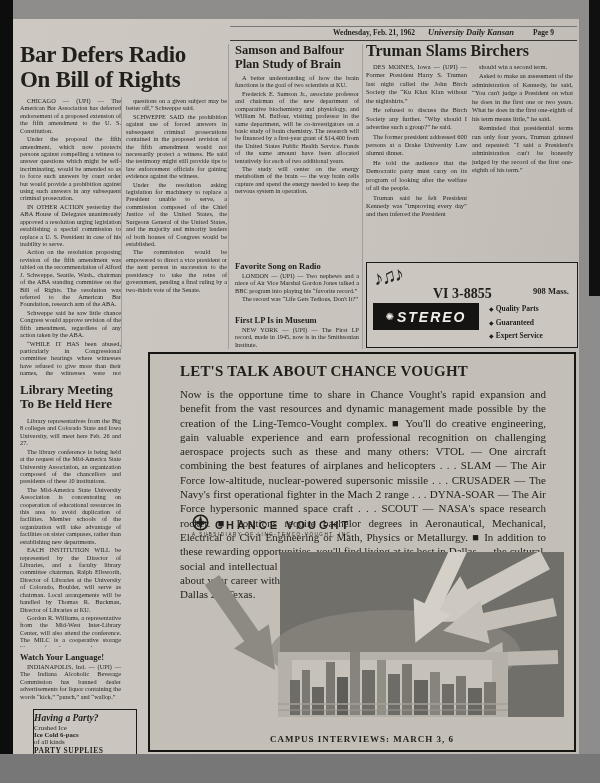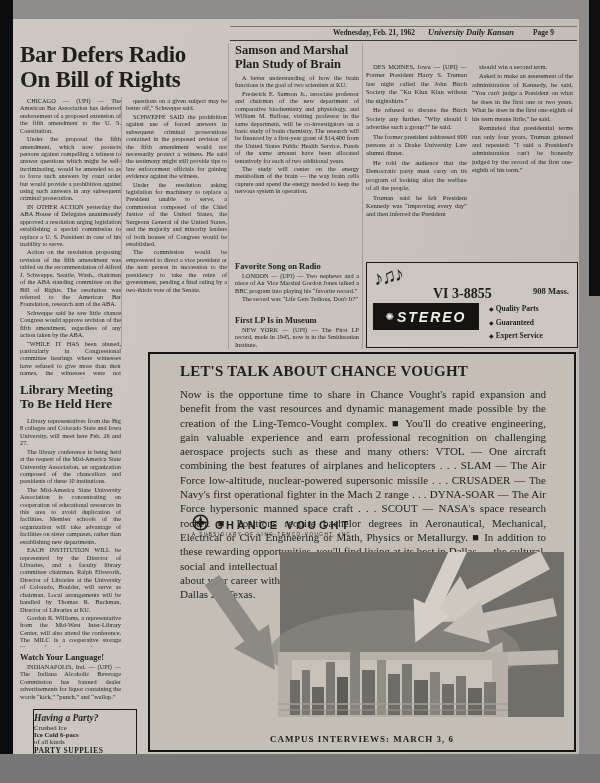--- a/index.html
+++ b/index.html
@@ -106,40 +106,41 @@
 
     </div>
     <div class="col" style="left:113px; top:78px; width:101px; height:252px;">
       <div class="p">questions on a given subject may be better off,” Schweppe said.</div>
       <div class="p">SCHWEPPE SAID the prohibition against use of forced answers in subsequent criminal prosecutions contained in the proposed revision of the fifth amendment would not necessarily protect a witness. He said the testimony might still provide tips to law enforcement officials for gaining evidence against the witness.</div>
       <div class="p">Under the resolution asking legislation for machinery to replace a President unable to serve, a commission composed of the Chief Justice of the United States, the Surgeons General of the United States, and the majority and minority leaders of both houses of Congress would be established.</div>
       <div class="p">The commission would be empowered to direct a vice president or the next person in succession to the presidency to take the reins of government, pending a final ruling by a two-thirds vote of the Senate.</div>
     </div>
 
     <div class="headline-md" style="left:222px; top:24px; width:124px;">
-      <div>Samson and Marshal</div>
+      <div>Samson and Balfour</div>
       <div>Plan Study of Brain</div>
     </div>
     <div class="col" style="left:222px; top:55px; width:124px; height:184px;">
       <div class="p">A better understanding of how the brain functions is the goal of two scientists at KU.</div>
       <div class="p">Frederick E. Samson Jr., associate professor and chairman of the new department of comparative biochemistry and physiology, and William M. Balfour, visiting professor in the same department, will be co-investigators on a basic study of brain chemistry. The research will be financed by a first-year grant of $14,400 from the United States Public Health Service. Funds of the same amount have been allocated tentatively for each of two additional years.</div>
       <div class="p">The study will center on the energy metabolism of the brain — the way brain cells capture and spend the energy needed to keep the nervous system in operation.</div>
     </div>
 
     <div class="subhead" style="left:222px; top:242px; width:124px;">Favorite Song on Radio</div>
     <div class="col" style="left:222px; top:253px; width:124px; height:40px;">
       <div class="p">LONDON — (UPI) — Two nephews and a niece of Air Vice Marshal Gordon Jones talked a BBC program into playing his “favorite record.”</div>
       <div class="p">The record was “Life Gets Tedious, Don't It?”</div>
     </div>
 
     <div class="subhead" style="left:222px; top:296px; width:124px;">First LP Is in Museum</div>
     <div class="col" style="left:222px; top:307px; width:124px; height:24px;">
       <div class="p">NEW YORK — (UPI) — The First LP record, made in 1945, now is in the Smithsonian Institute.</div>
     </div>
 
+    <div class="headline-lg" style="left:353px; top:23px; width:212px;">Truman Slams Birchers</div>
     <div class="col col-md" style="left:353px; top:44px; width:101px; height:196px;">
       <div class="p">DES MOINES, Iowa — (UPI) — Former President Harry S. Truman last night called the John Birch Society the “Ku Klux Klan without the nightshirts.”</div>
       <div class="p">He refused to discuss the Birch Society any further. “Why should I advertise such a group?” he said.</div>
       <div class="p">The former president addressed 600 persons at a Drake University Law alumni dinner.</div>
       <div class="p">He told the audience that the Democratic party must carry on its program of looking after the welfare of all the people.</div>
       <div class="p">Truman said he felt President Kennedy was “improving every day” and then inferred the President</div>
     </div>
     <div class="col col-md" style="left:459px; top:44px; width:101px; height:196px;">
       <div class="p">should win a second term.</div>
       <div class="p">Asked to make an assessment of the administration of Kennedy, he said, “You can't judge a President on what he does in the first one or two years. What he does in the first one-eighth of his term means little,” he said.</div>

